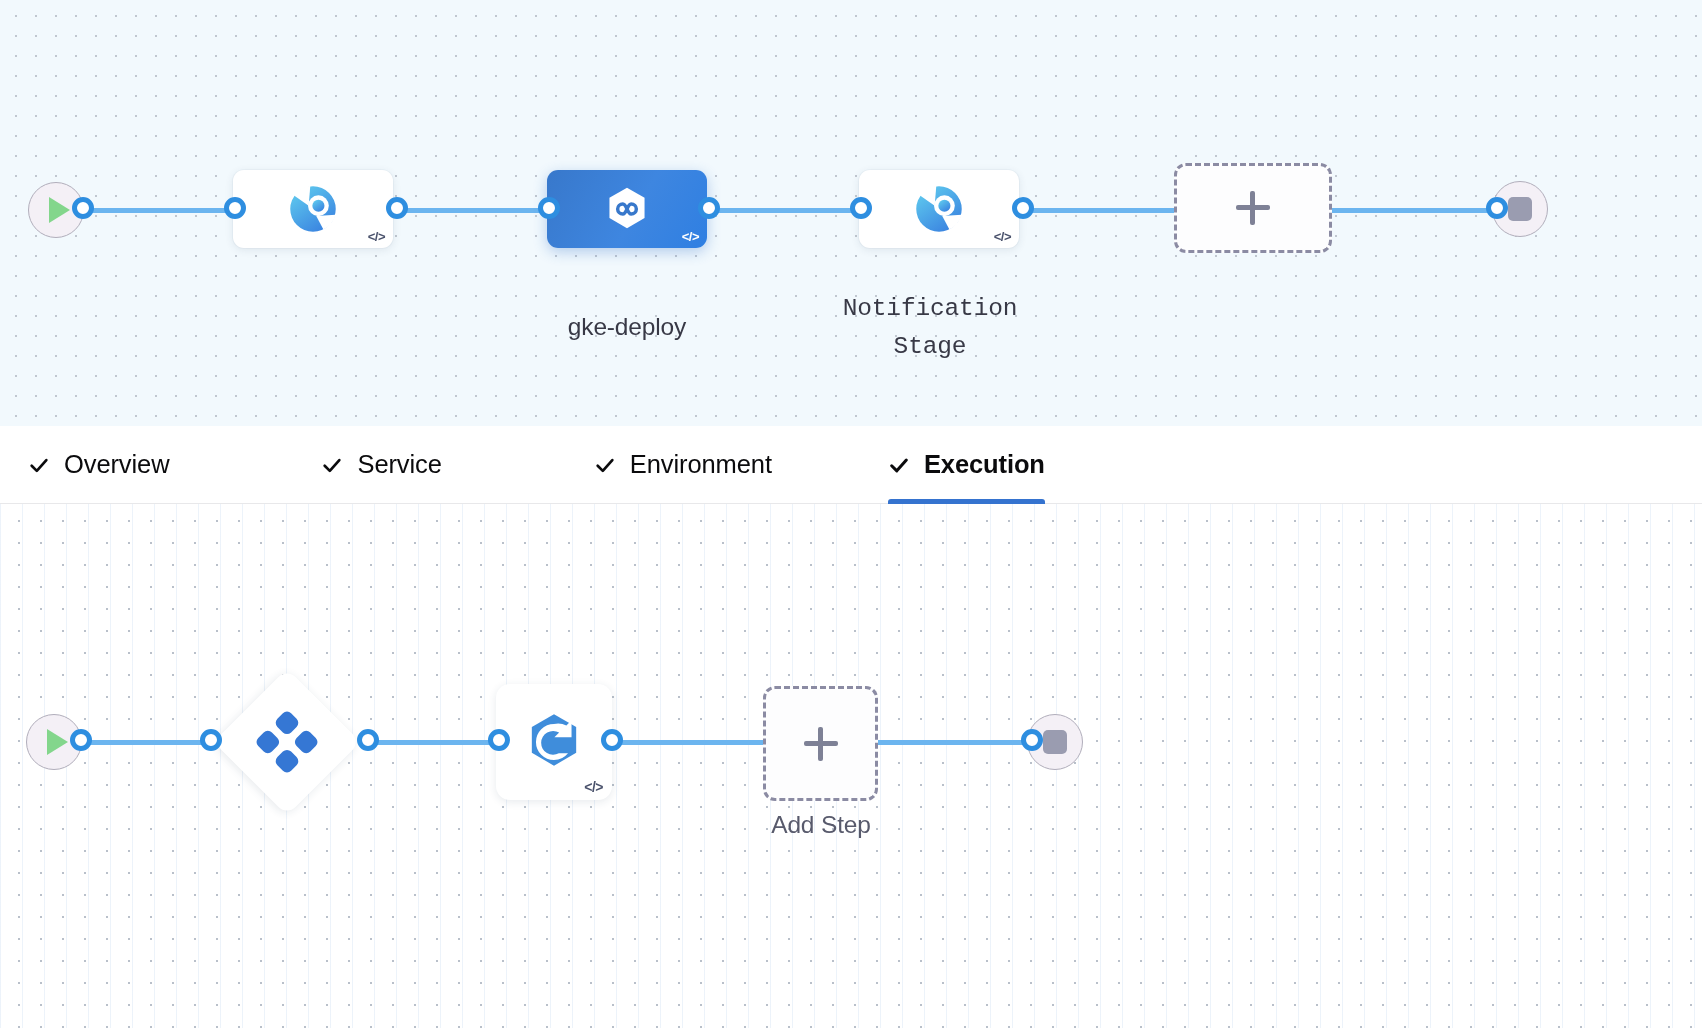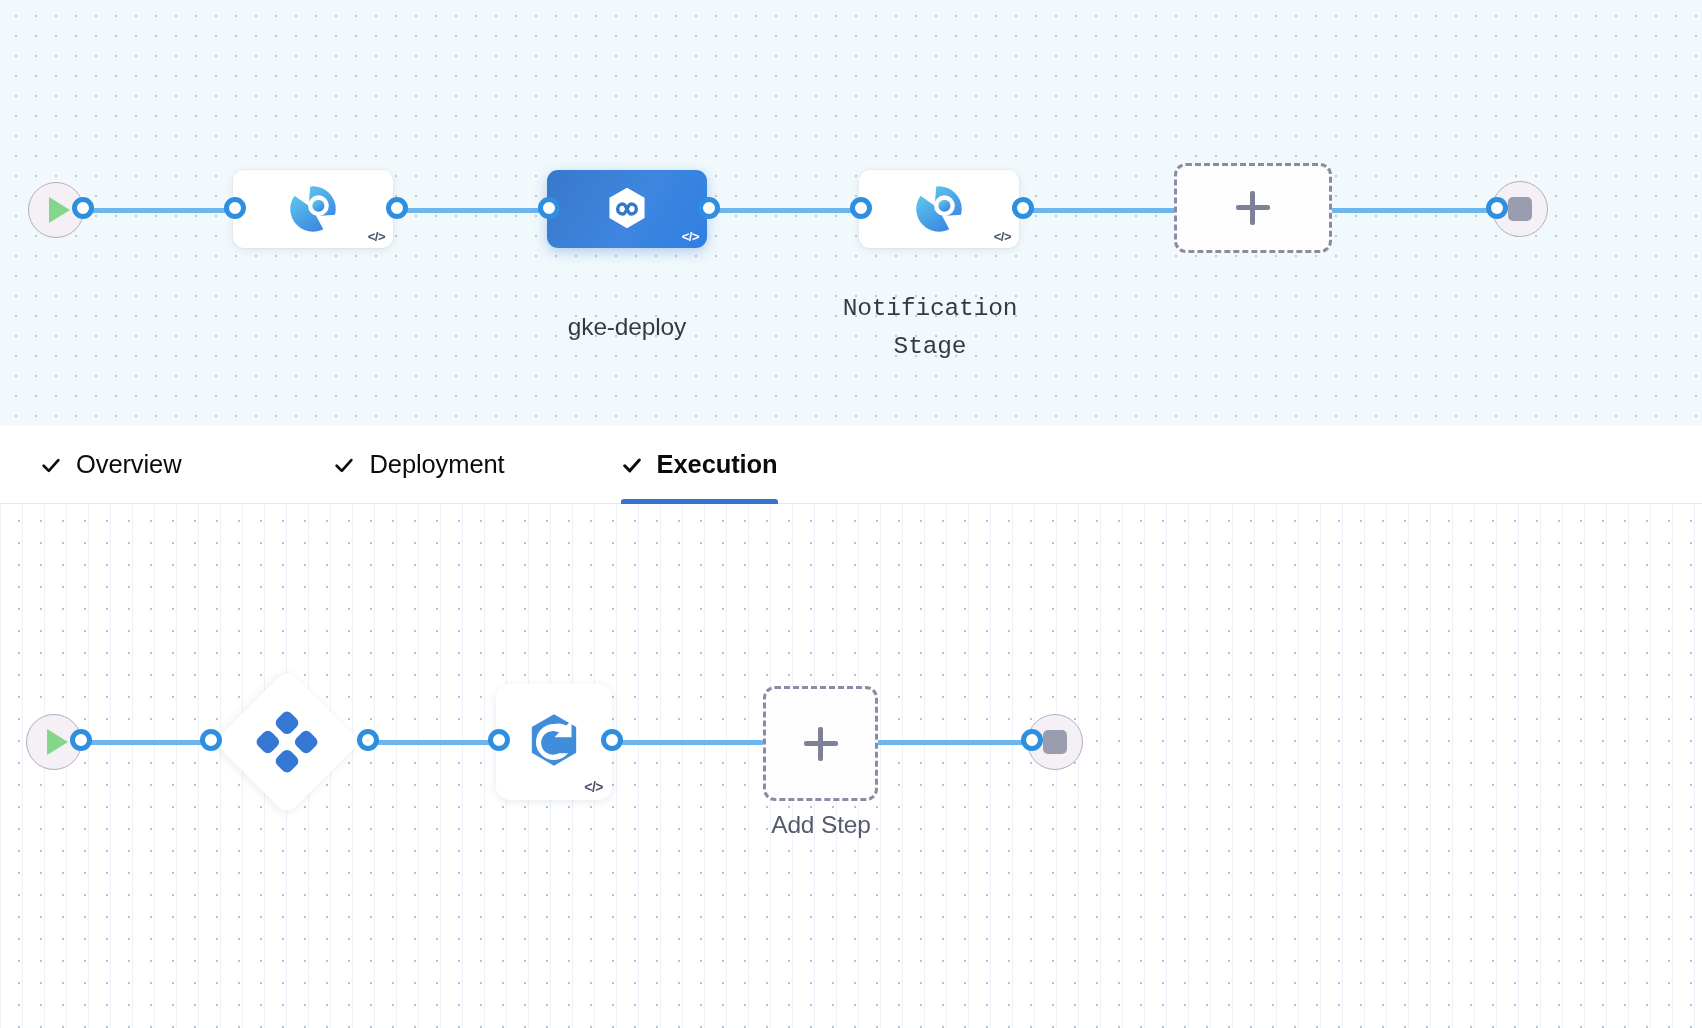--- a/index.html
+++ b/index.html
@@ -23,21 +23,21 @@
     background-position: 6px 6px;
     overflow: hidden;
   }
 
   
   .tab-bar {
     position: absolute; left: 0; top: 426px;
     width: 1702px; height: 78px;
     background: #ffffff;
     border-bottom: 1px solid #e8e8ea;
-    display: flex; align-items: center; padding-left: 12px;
+    display: flex; align-items: center;
   }
   .tab {
     position: relative;
     height: 78px;
     display: flex; align-items: center; gap: 14px;
     padding: 0 30px;
     cursor: pointer;
     user-select: none;
   }
   .tab .tab-label {
@@ -267,26 +267,33 @@
   <div class="tab-bar">
 
     <div class="tab" style="margin-left:-2px;">
       <svg class="check" viewBox="0 0 24 24">
         <path d="M4 12.8 L9.6 18.4 L20 6.6" fill="none" stroke="#0b0b0d" stroke-width="2.9" stroke-linecap="round" stroke-linejoin="round"></path>
       </svg>
       <span class="tab-label">Overview</span>
 
     </div>
 
-
     <div class="tab" style="margin-left:92px;">
       <svg class="check" viewBox="0 0 24 24">
         <path d="M4 12.8 L9.6 18.4 L20 6.6" fill="none" stroke="#0b0b0d" stroke-width="2.9" stroke-linecap="round" stroke-linejoin="round"></path>
       </svg>
-      <span class="tab-label">Deployment</span>
+      <span class="tab-label">Service</span>
+
+    </div>
+
+    <div class="tab" style="margin-left:92px;">
+      <svg class="check" viewBox="0 0 24 24">
+        <path d="M4 12.8 L9.6 18.4 L20 6.6" fill="none" stroke="#0b0b0d" stroke-width="2.9" stroke-linecap="round" stroke-linejoin="round"></path>
+      </svg>
+      <span class="tab-label">Environment</span>
 
     </div>
 
     <div class="tab active" style="margin-left:56px;">
       <svg class="check" viewBox="0 0 24 24">
         <path d="M4 12.8 L9.6 18.4 L20 6.6" fill="none" stroke="#0b0b0d" stroke-width="3.3" stroke-linecap="round" stroke-linejoin="round"></path>
       </svg>
       <span class="tab-label">Execution</span>
       <span class="underline"></span>
     </div>

